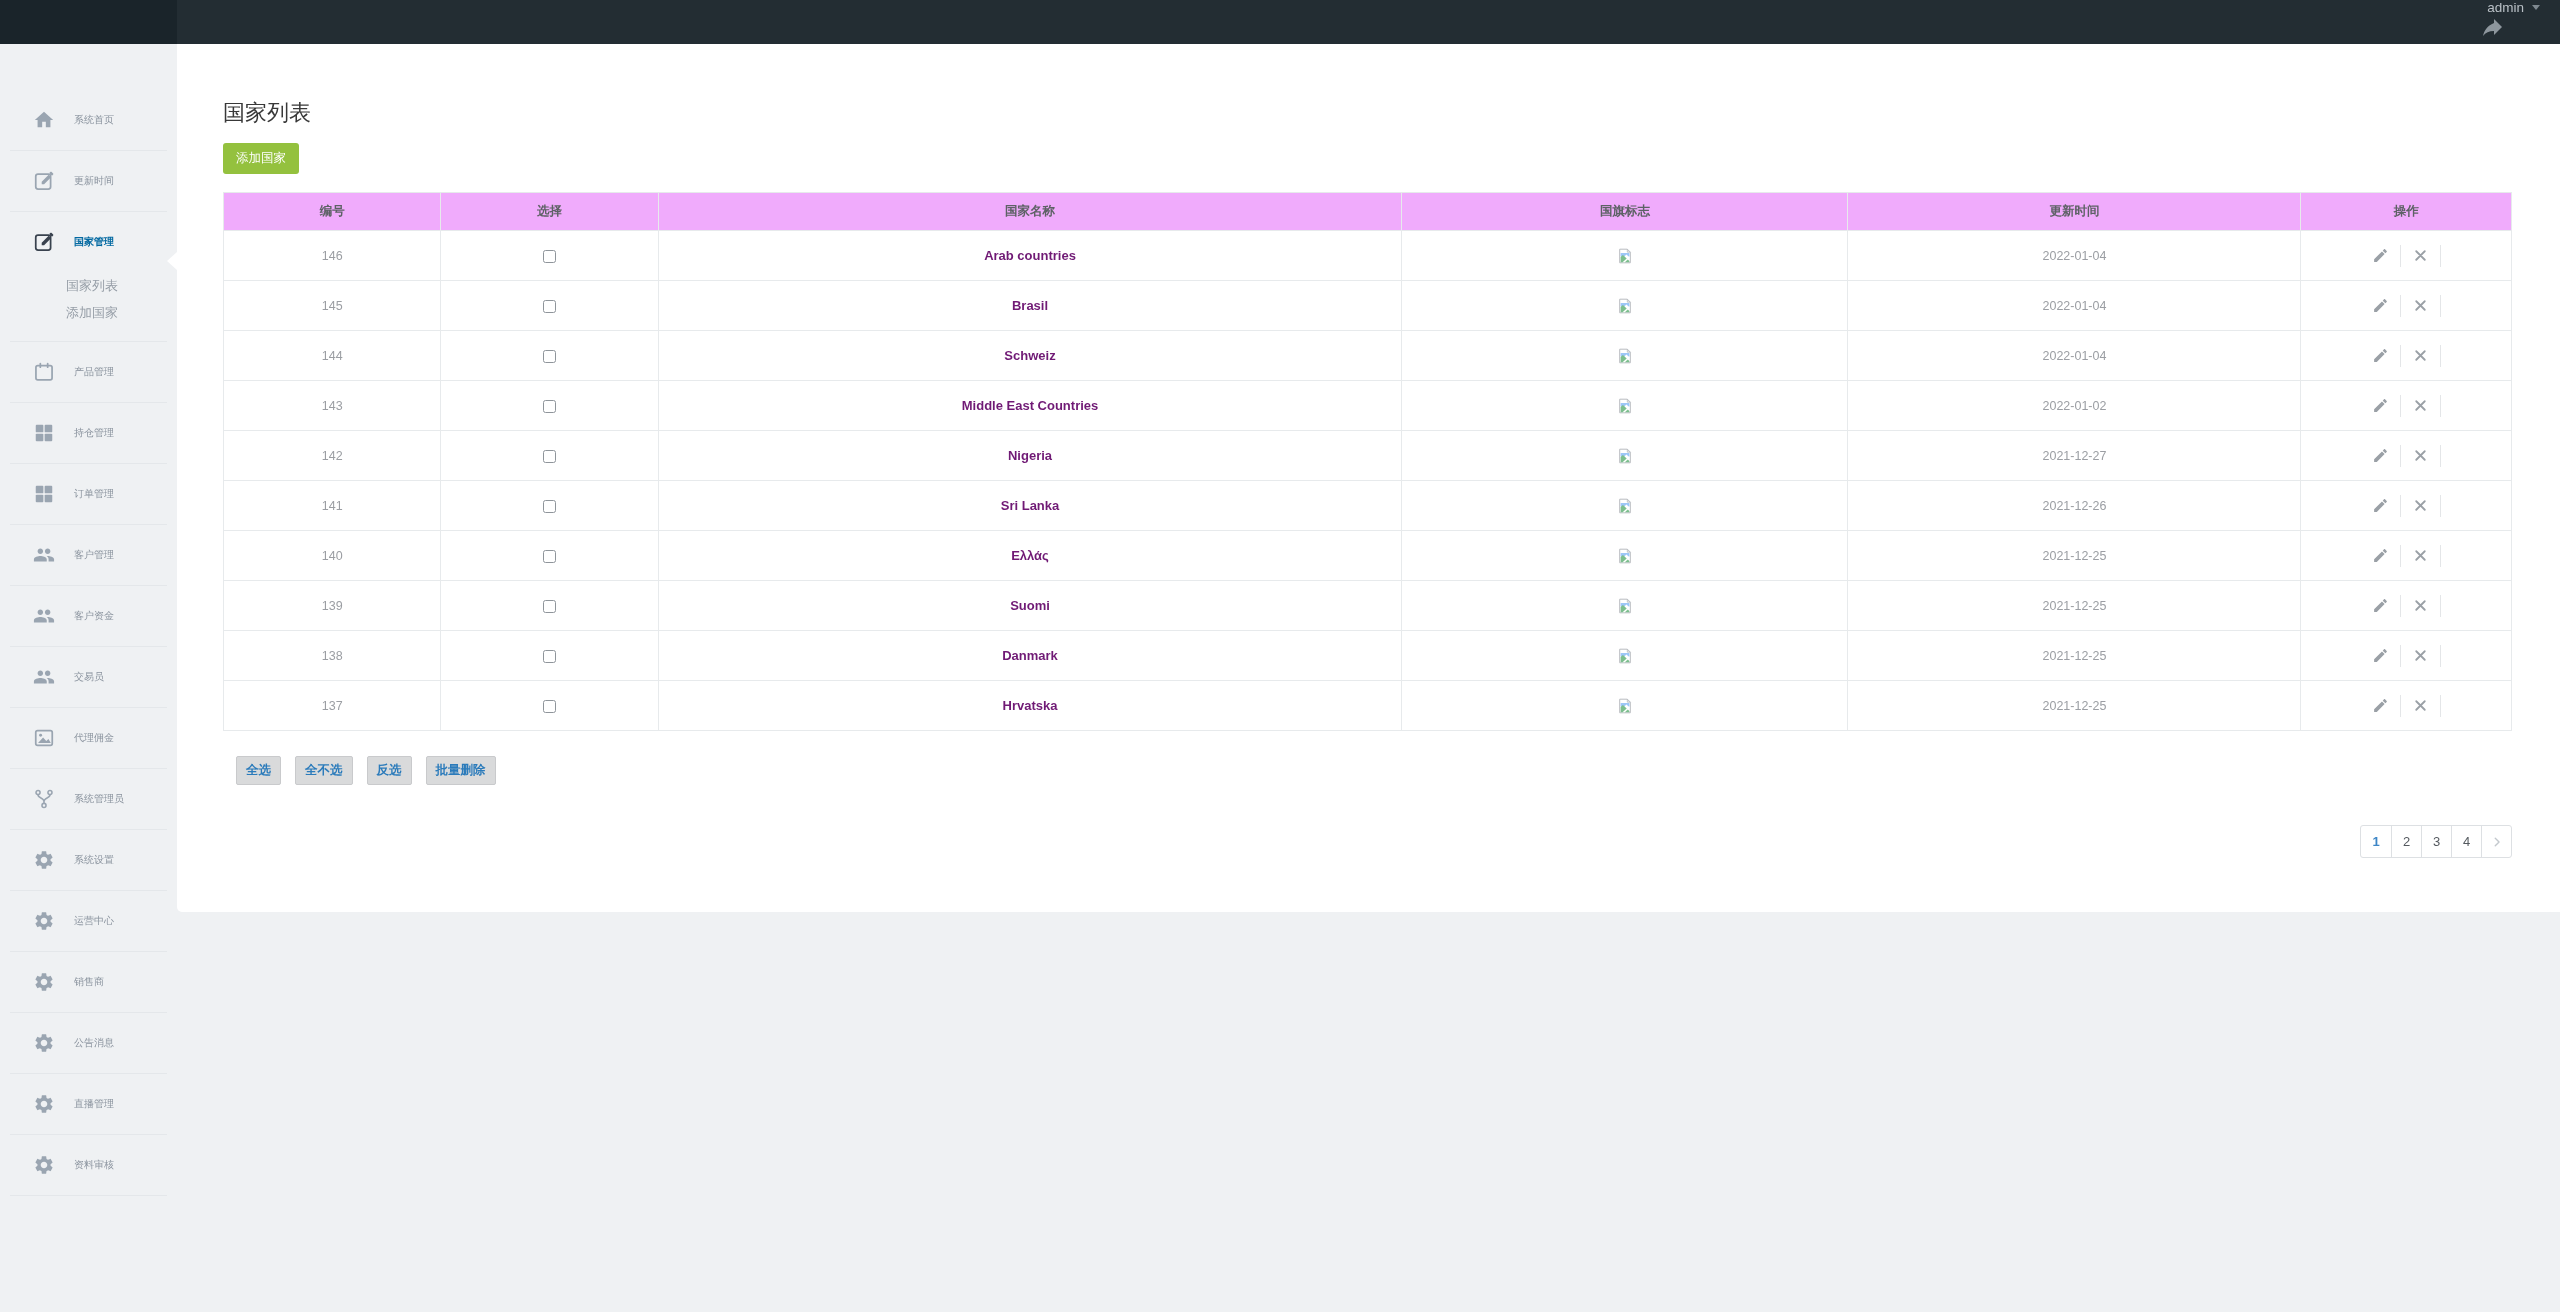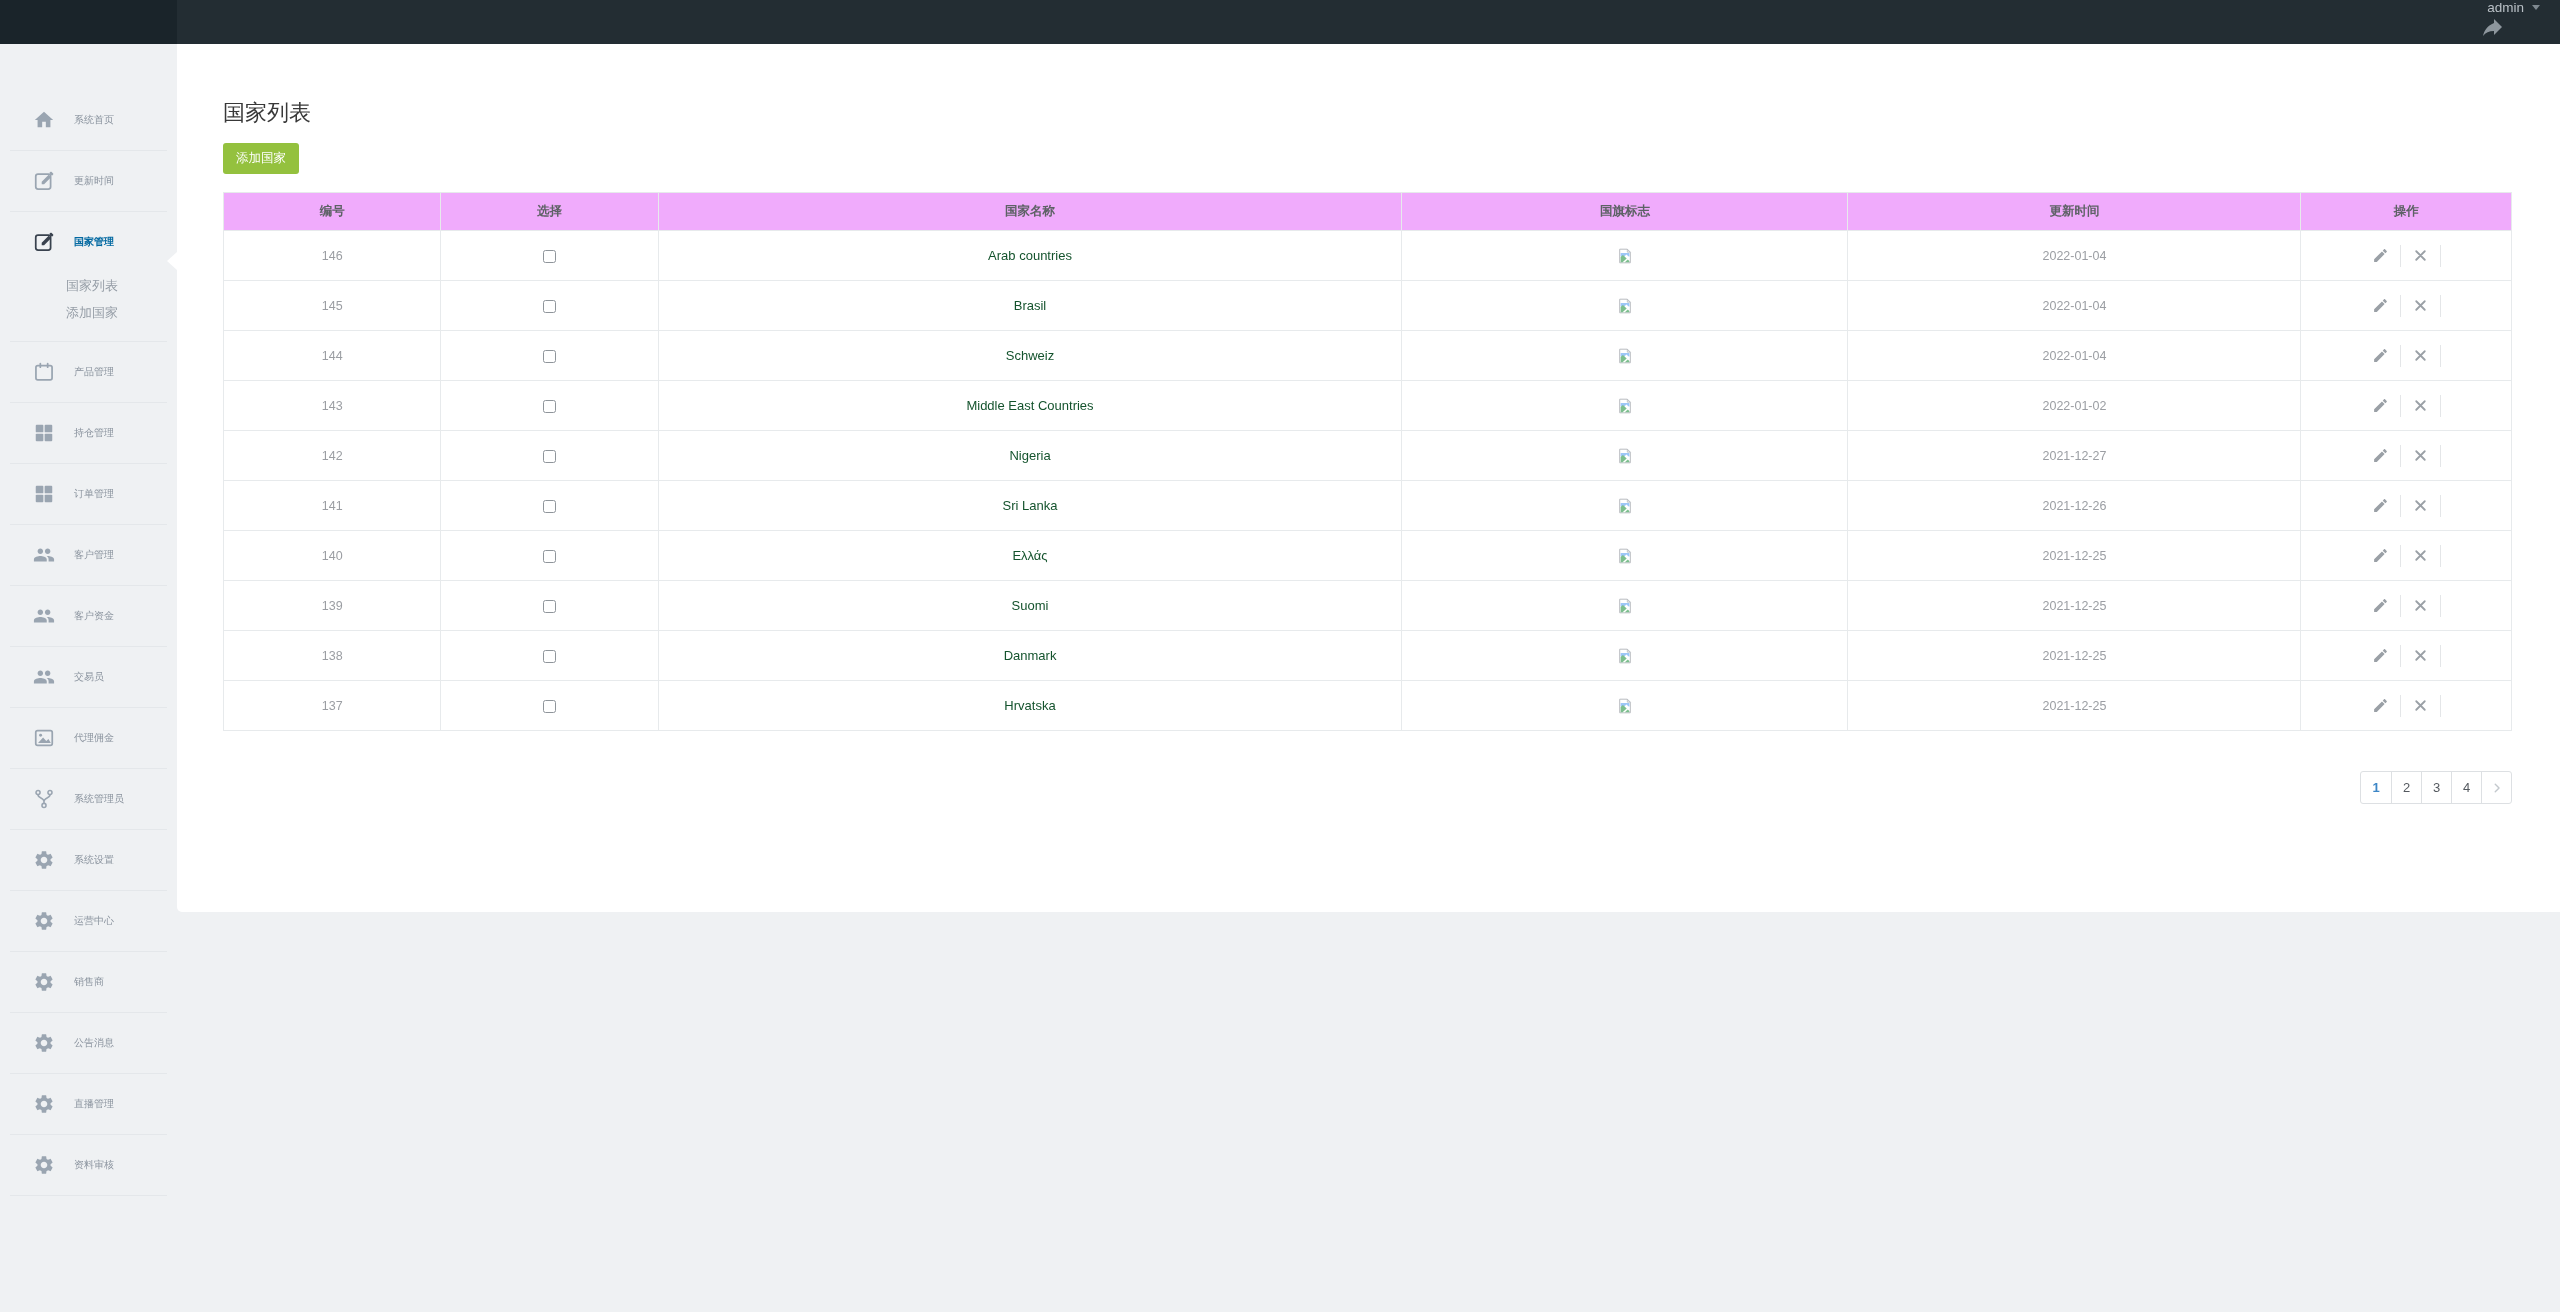--- a/index.html
+++ b/index.html
@@ -73,21 +73,21 @@
     width:100%; border-collapse:collapse; margin-top:18px; table-layout:fixed;
   }
   .country-table th {
     height:38px; background:#f0abfc; border:1px solid #e7eaec;
     font-size:12.5px; color:#5d6165; font-weight:bold; text-align:center;
   }
   .country-table td {
     height:50px; border:1px solid #e7eaec; text-align:center;
     font-size:12.5px; color:#9b9ea3; background:#ffffff;
   }
-  .country-link { color:#14532d; font-weight:normal; font-size:13px; text-decoration:none; cursor:pointer; }
+  .country-link { color:#701a75; font-weight:bold; font-size:13px; text-decoration:none; cursor:pointer; }
   .fake-checkbox {
     display:inline-block; width:13px; height:13px; background:#fff;
     border:1px solid #8f959b; border-radius:2.5px; vertical-align:middle; cursor:pointer;
   }
   .flag-ph { display:inline-block; width:16px; height:16px; vertical-align:middle; }
   .actions-wrap { display:flex; align-items:center; justify-content:center; gap:11px; }
   .action-icon { width:17px; height:17px; color:#9aa0a6; cursor:pointer; }
   .action-icon svg { width:17px; height:17px; display:block; }
   .action-sep { width:1px; height:22px; background:#e4e6e8; }
   
@@ -637,20 +637,26 @@
                   <path d="M6 6l12 12M18 6L6 18"></path>
                 </svg>
               </span>
               <span class="action-sep"></span>
             </div>
           </td>
         </tr>
       </tbody>
   </table>
 
+  <div class="bulk" id="bulk-buttons">
+      <button>全选</button>
+      <button>全不选</button>
+      <button>反选</button>
+      <button>批量删除</button>
+    </div>
 
   <div class="pagi-wrap">
     <div class="pagination" id="pagination">
         <span class="page-cell active">1</span>
         <span class="page-cell">2</span>
         <span class="page-cell">3</span>
         <span class="page-cell">4</span>
         <span class="page-cell next">
           <svg viewBox="0 0 24 24" fill="none" stroke="currentColor" stroke-width="2.4" stroke-linecap="round" stroke-linejoin="round">
             <path d="M9 5.5l6.5 6.5L9 18.5"></path>

